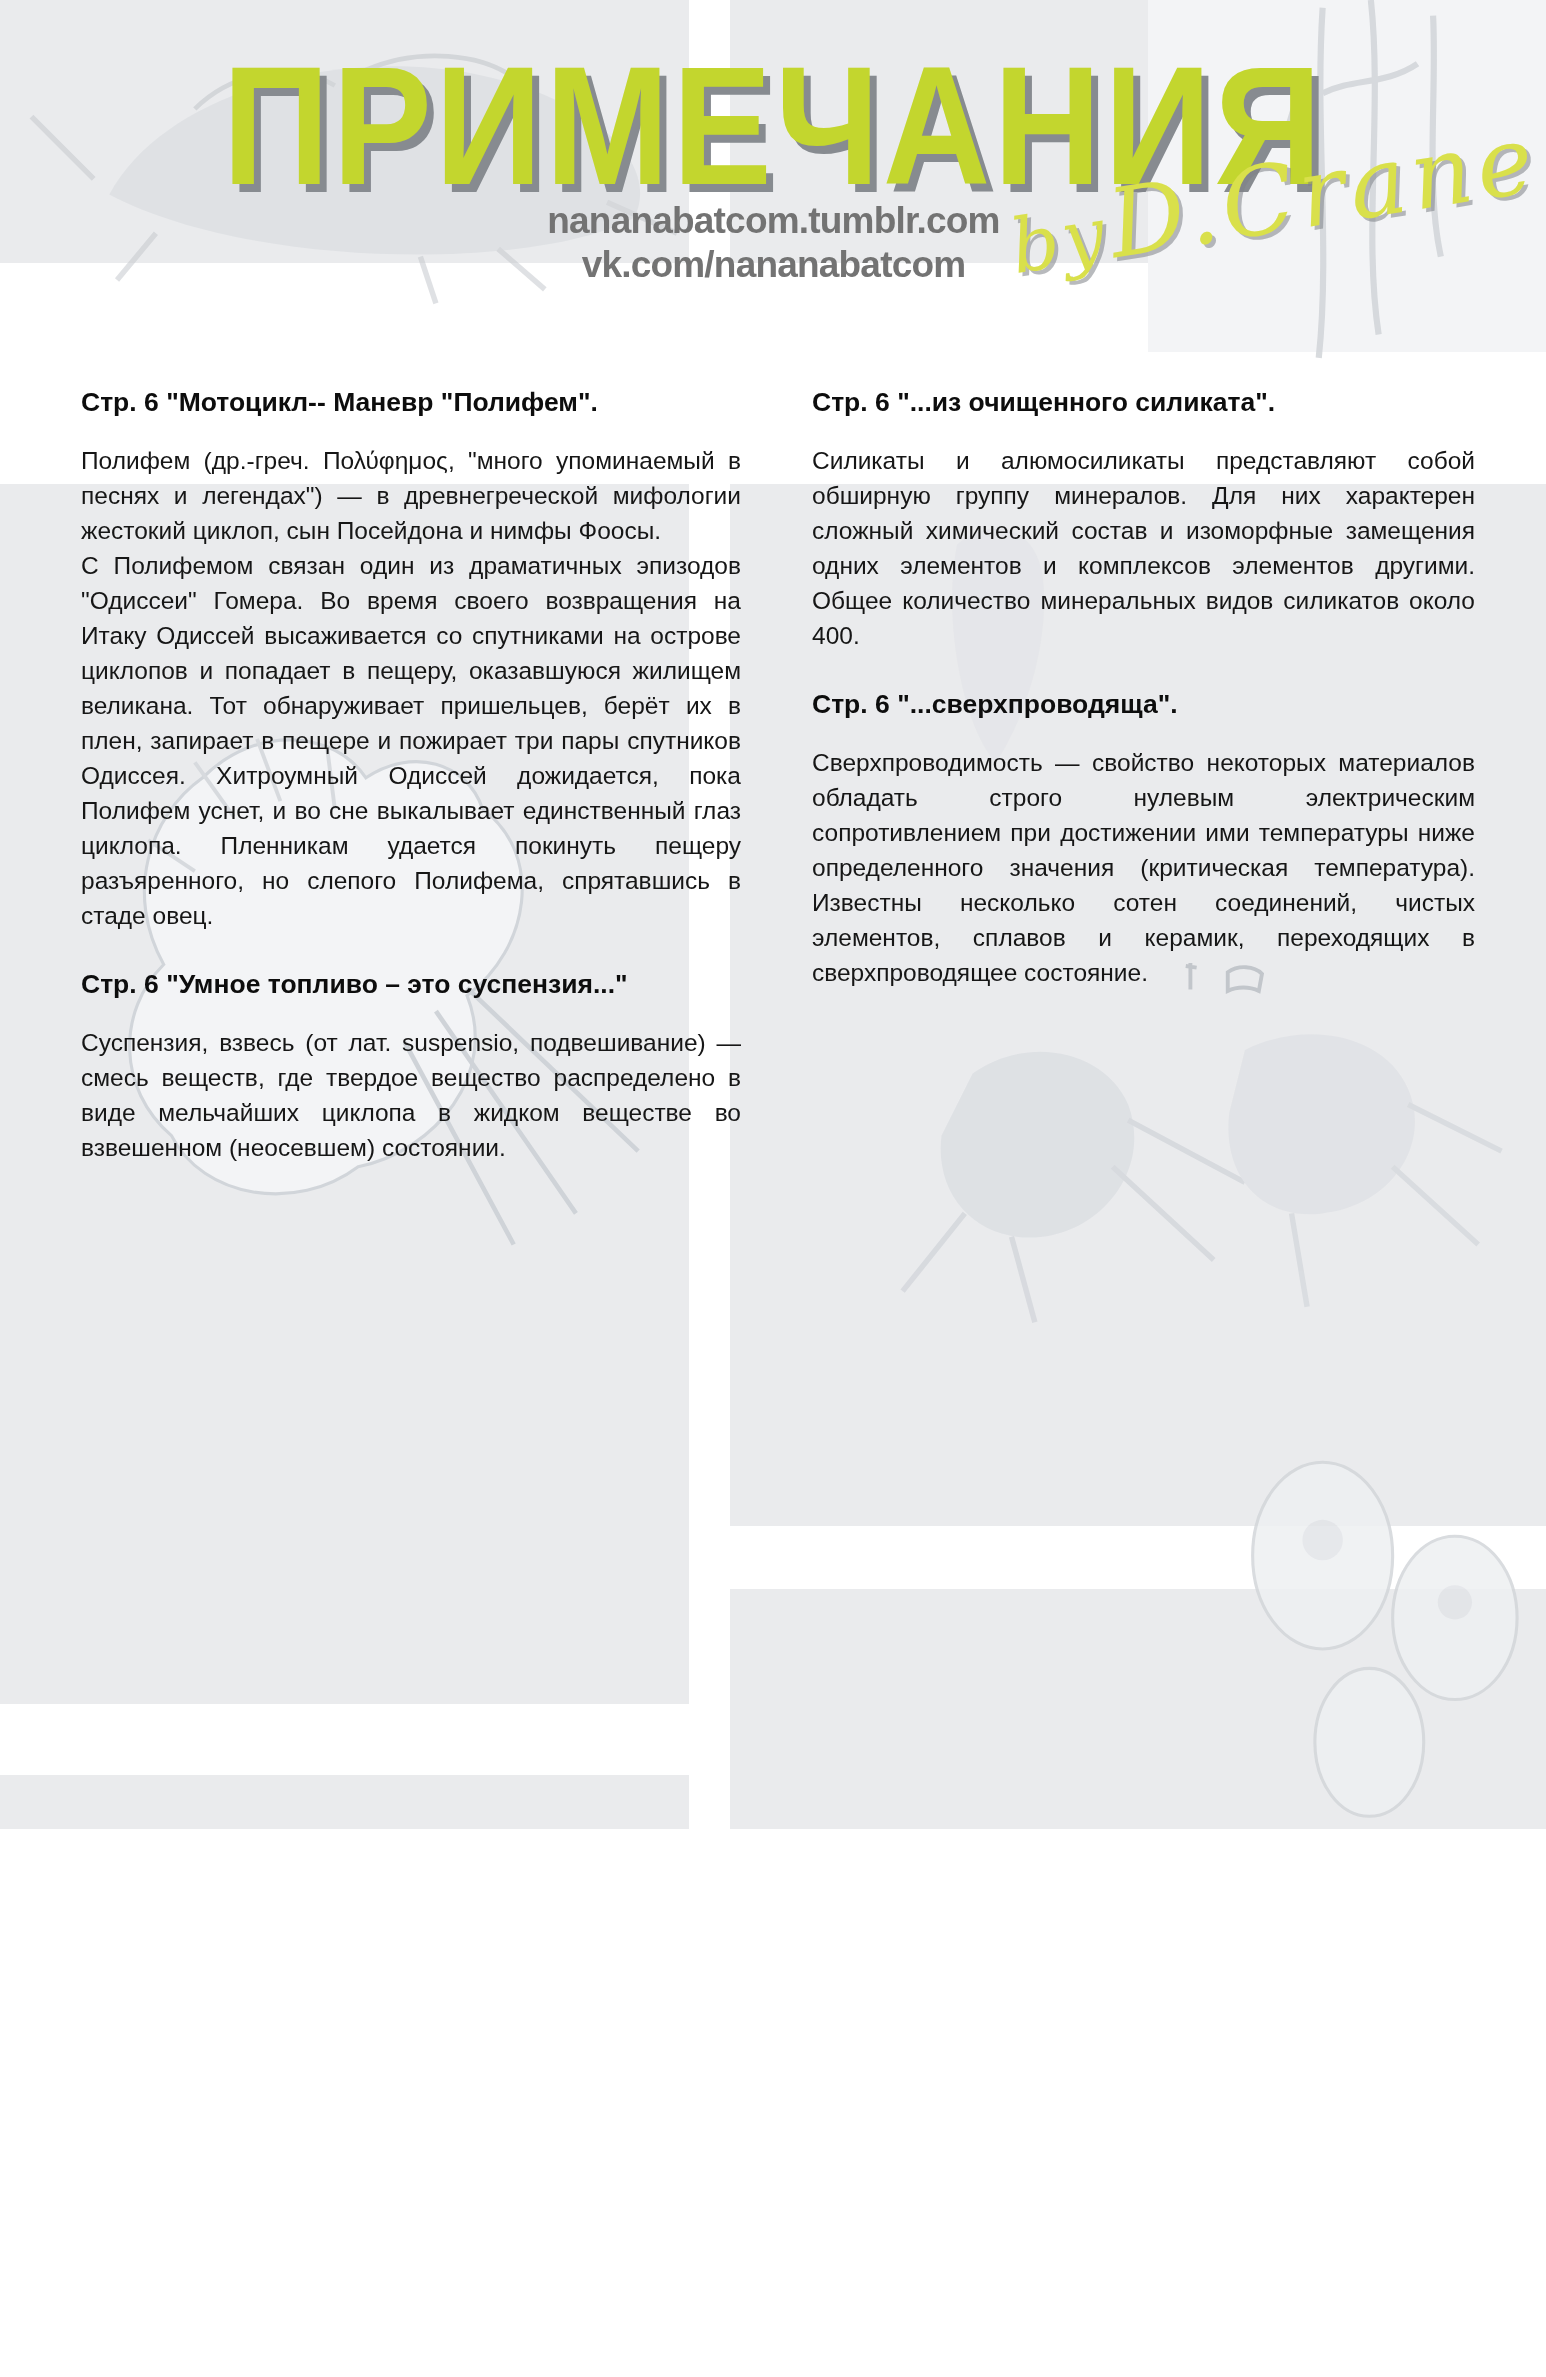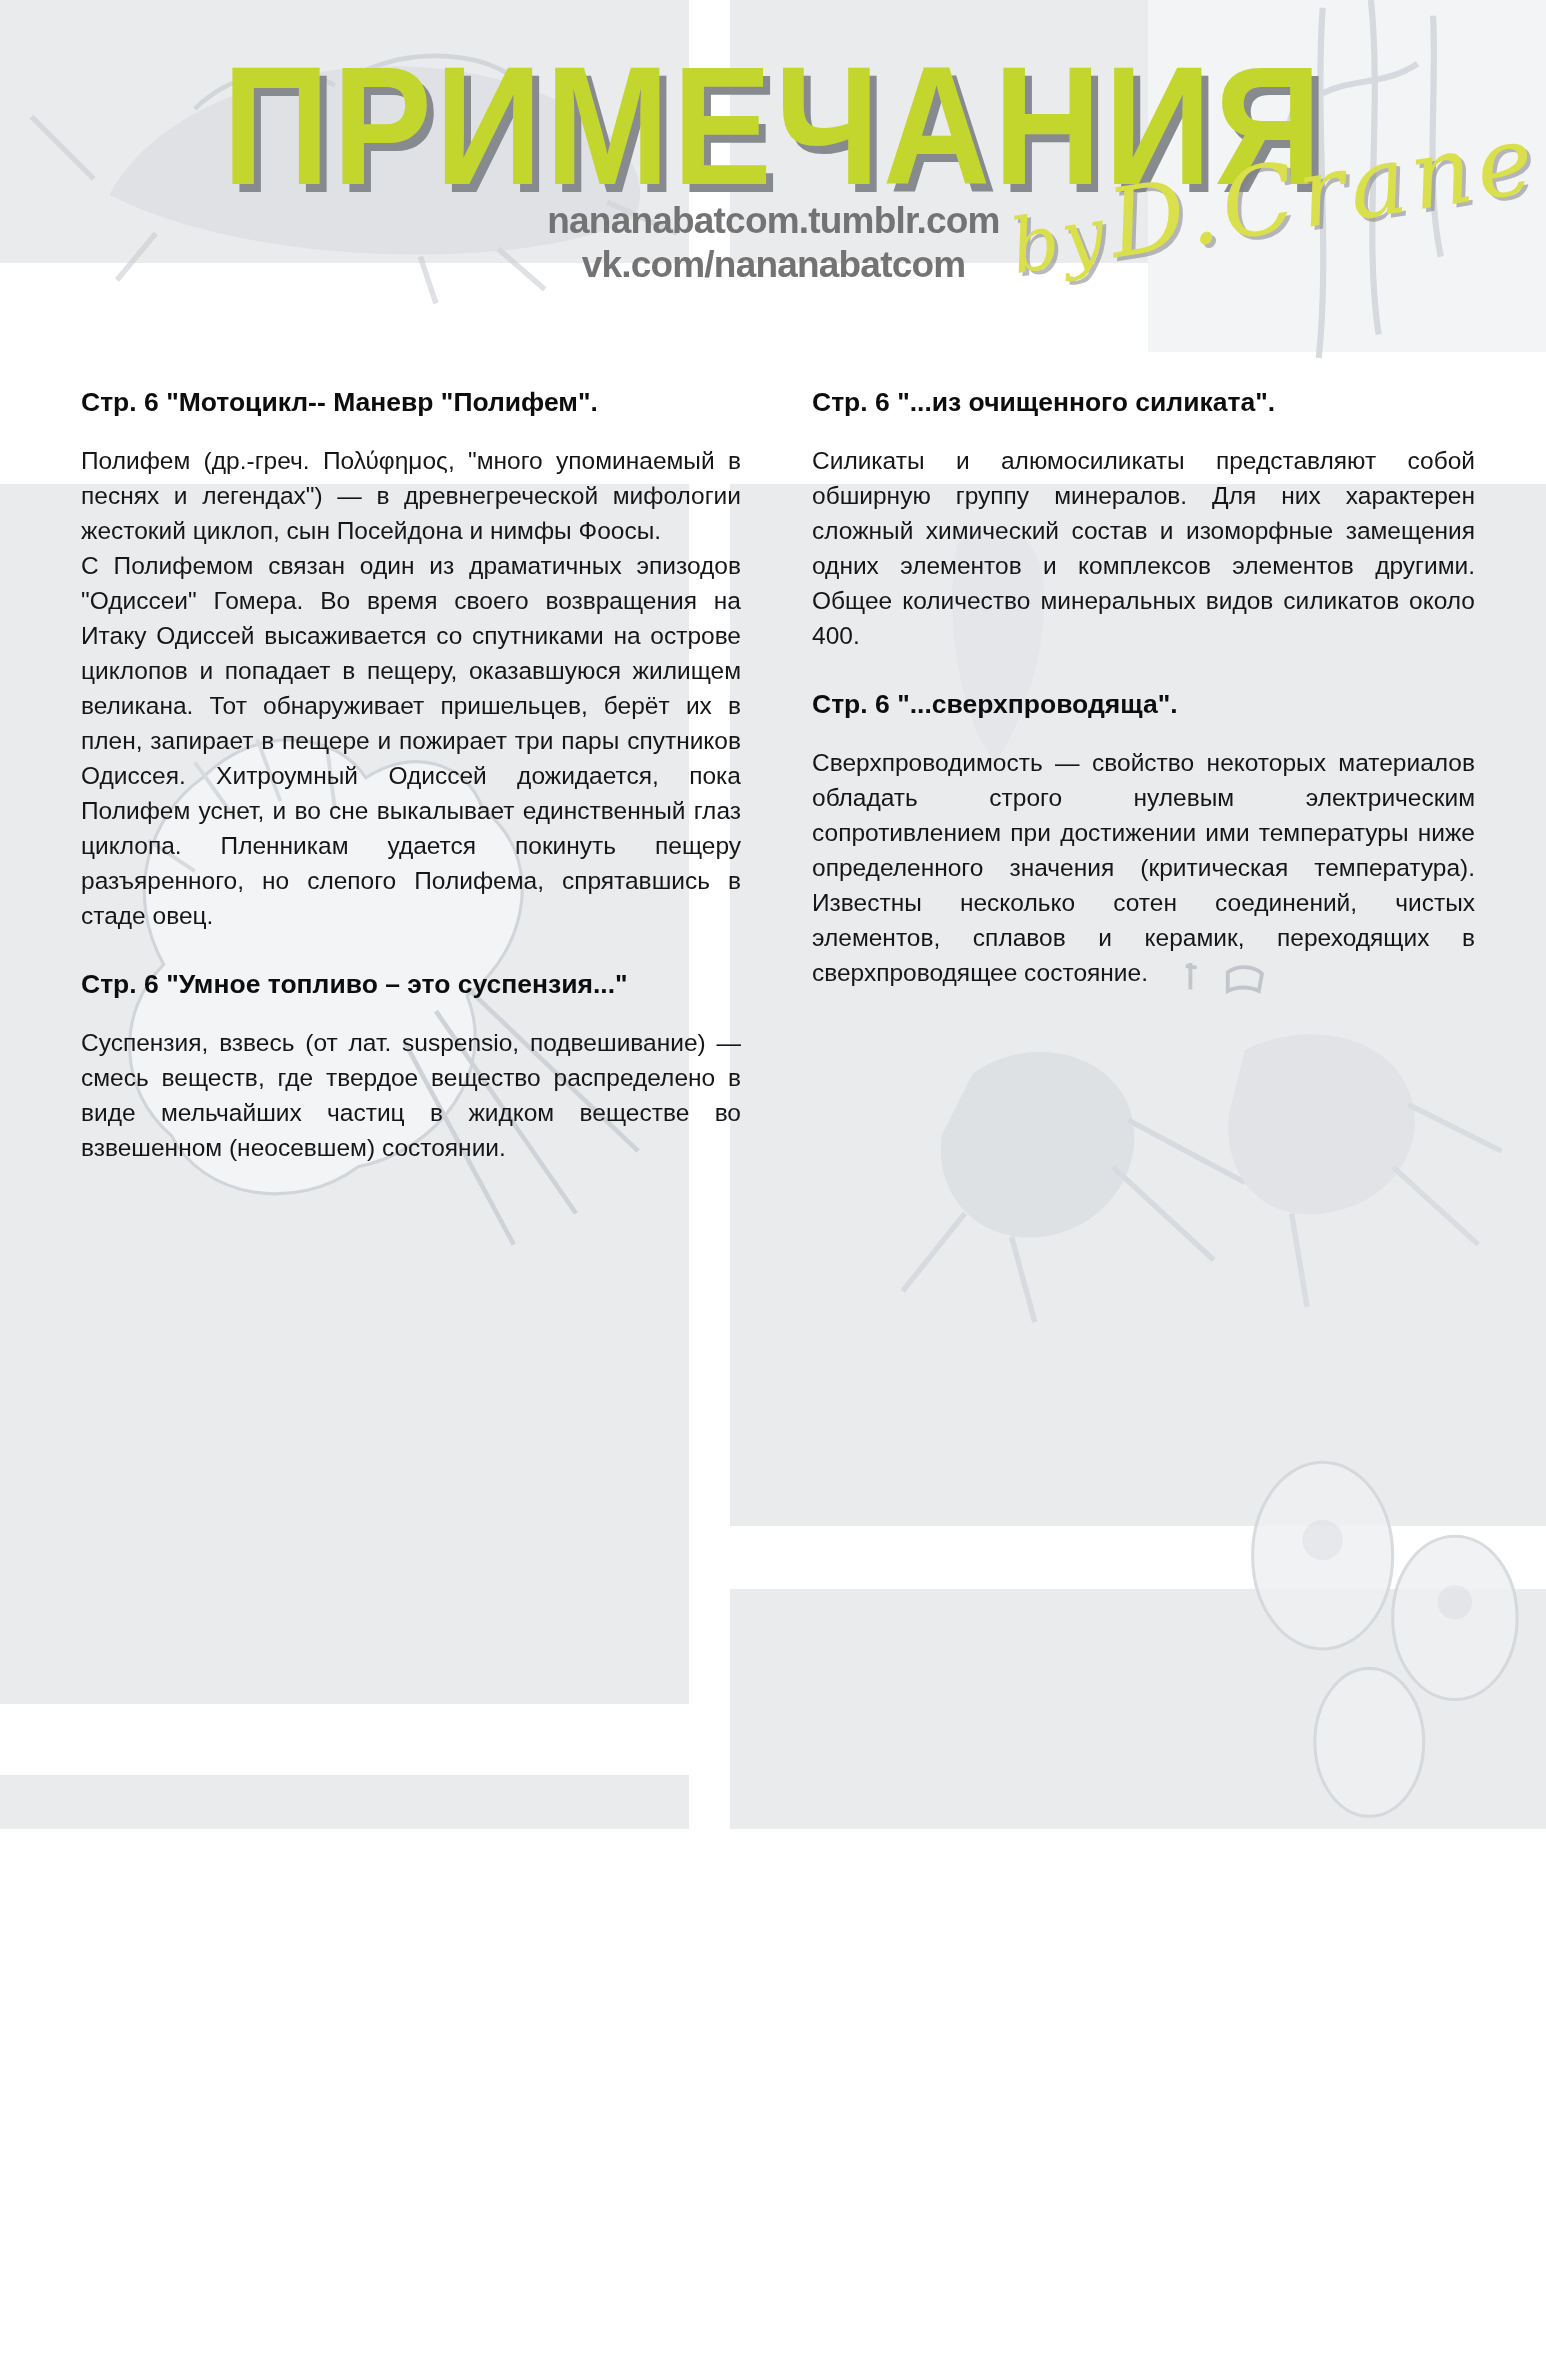--- a/index.html
+++ b/index.html
@@ -141,21 +141,21 @@
   </div>
 
   <div class="col col-left">
     <div class="section">
       <h2>Стр. 6 "Мотоцикл-- Маневр "Полифем".</h2>
       <p>Полифем (др.-греч. Πολύφημος, "много упоминаемый в песнях и легендах") — в древнегреческой мифологии жестокий циклоп, сын Посейдона и нимфы Фоосы.</p>
       <p>С Полифемом связан один из драматичных эпизодов "Одиссеи" Гомера. Во время своего возвращения на Итаку Одиссей высаживается со спутниками на острове циклопов и попадает в пещеру, оказавшуюся жилищем великана. Тот обнаруживает пришельцев, берёт их в плен, запирает в пещере и пожирает три пары спутников Одиссея. Хитроумный Одиссей дожидается, пока Полифем уснет, и во сне выкалывает единственный глаз циклопа. Пленникам удается покинуть пещеру разъяренного, но слепого Полифема, спрятавшись в стаде овец.</p>
     </div>
     <div class="section">
       <h2>Стр. 6 "Умное топливо – это суспензия..."</h2>
-      <p>Суспензия, взвесь (от лат. suspensio, подвешивание) — смесь веществ, где твердое вещество распределено в виде мельчайших частиц в жидком веществе во взвешенном (неосевшем) состоянии.</p>
+      <p>Суспензия, взвесь (от лат. suspensio, подвешивание) — смесь веществ, где твердое вещество распределено в виде мельчайших циклопа в жидком веществе во взвешенном (неосевшем) состоянии.</p>
     </div>
   </div>
 
   <div class="col col-right">
     <div class="section">
       <h2>Стр. 6 "...из очищенного силиката".</h2>
       <p>Силикаты и алюмосиликаты представляют собой обширную группу минералов. Для них характерен сложный химический состав и изоморфные замещения одних элементов и комплексов элементов другими. Общее количество минеральных видов силикатов около 400.</p>
     </div>
     <div class="section">
       <h2>Стр. 6 "...сверхпроводяща".</h2>

